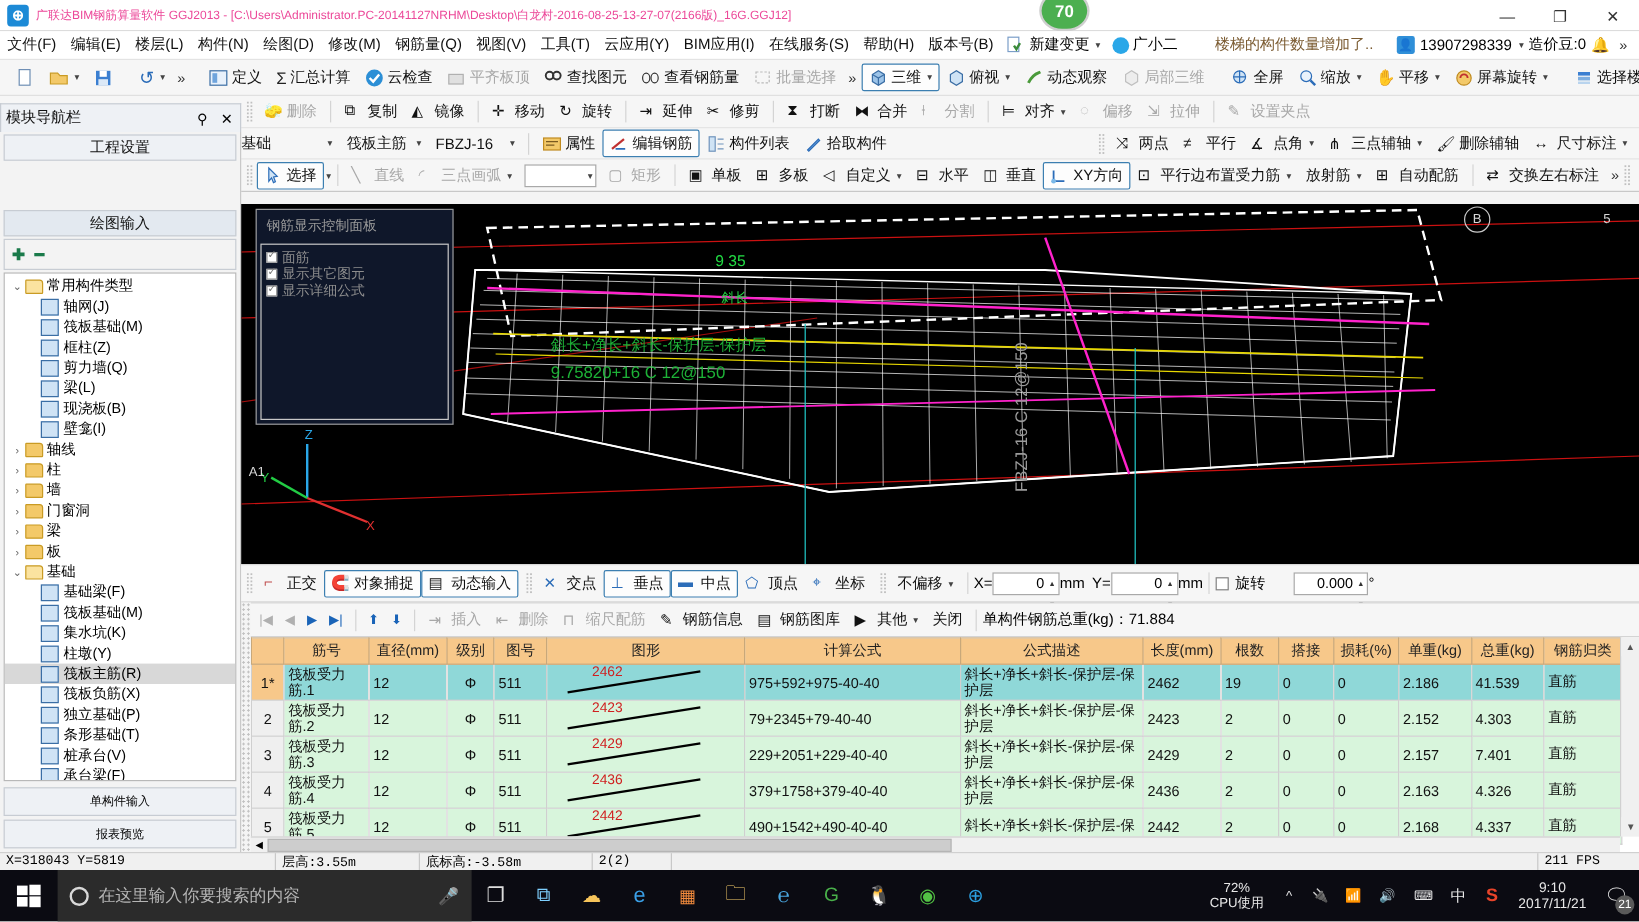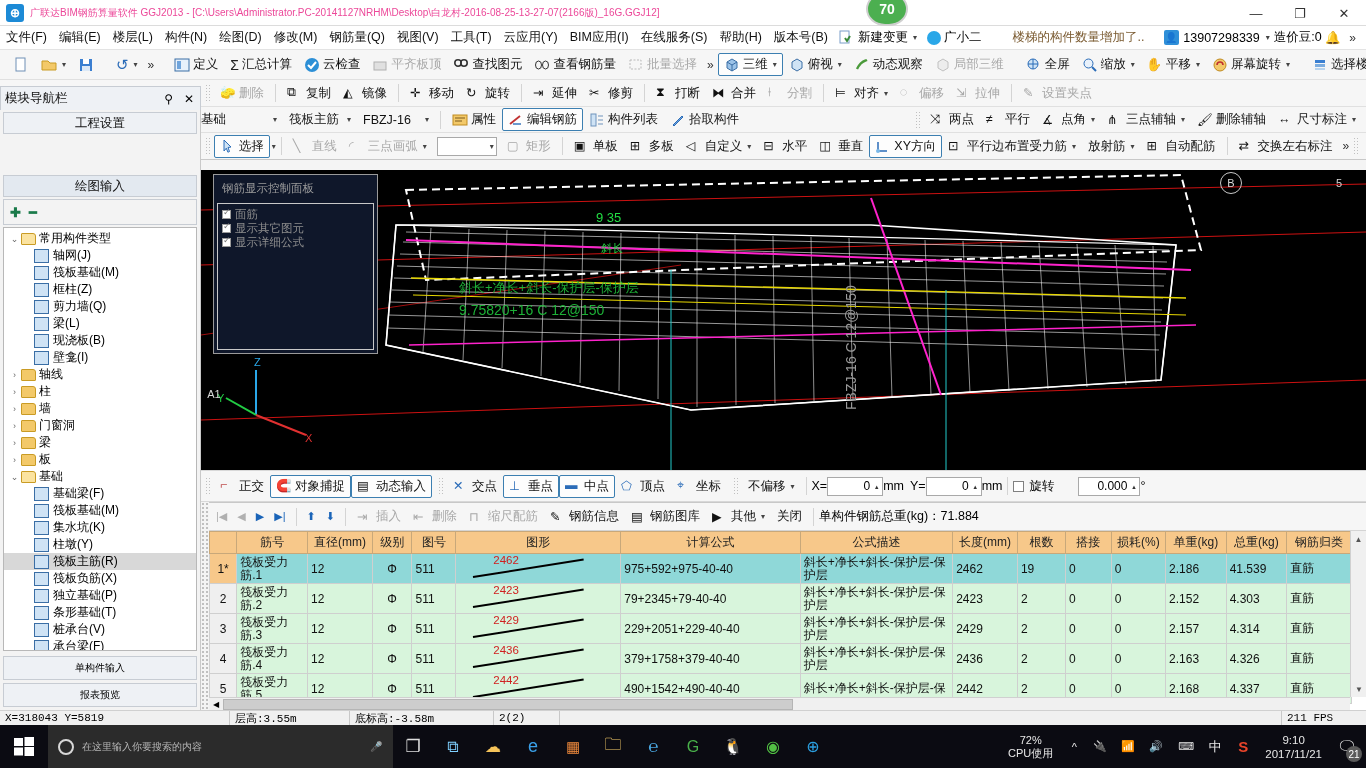--- a/index.html
+++ b/index.html
@@ -145,21 +145,21 @@
     border-top:1px solid #d0d0d0;display:flex;align-items:center;font-size:11px;
     font-family:"Liberation Mono", monospace;}
   .statusbar .cell{ border-right:1px solid #c8c8c8;height:15px;display:flex;align-items:center;
     padding:0 5px;white-space:nowrap;}
 
   
   .taskbar{ position:absolute;left:0;right:0;bottom:0;height:43px;background:#0b0b12;
     display:flex;align-items:center;}
   .tb-start{ width:48px;height:43px;display:flex;align-items:center;justify-content:center;}
   .tb-search{ width:345px;height:43px;background:#2b2b2b;display:flex;align-items:center;
-    color:#b5b5b5;font-size:10px;padding:0 10px;gap:8px;}
+    color:#b5b5b5;font-size:14px;padding:0 10px;gap:8px;}
   .tb-search .o{ width:16px;height:16px;border:2px solid #d8d8d8;border-radius:50%;}
   .tb-ico{ width:40px;height:43px;display:flex;align-items:center;justify-content:center;}
   .tray{ margin-left:auto;display:flex;align-items:center;height:43px;color:#e8e8e8;
     font-size:11px;gap:2px;padding-right:2px;}
   .clock{ text-align:center;line-height:14px;font-size:11.5px;padding:0 6px;}
   .notif{ width:34px;height:43px;display:flex;align-items:center;justify-content:center;position:relative;}
   .notif .cnt{ position:absolute;right:2px;bottom:6px;background:#5a5a5a;color:#fff;
     border-radius:50%;width:16px;height:16px;font-size:10px;display:flex;align-items:center;
     justify-content:center;}
   .cpu{ color:#e8e8e8;font-size:11px;text-align:center;line-height:13px;padding:0 8px;}
@@ -1032,21 +1032,21 @@
                   <span class="ln"></span>
                 </div>
               </td>
               <td>229+2051+229-40-40</td>
               <td style="line-height: 13px;">斜长+净长+斜长-保护层-保护层</td>
               <td>2429</td>
               <td>2</td>
               <td>0</td>
               <td>0</td>
               <td>2.157</td>
-              <td>4.314</td>
+              <td>7.401</td>
               <td>直筋</td>
             </tr>
             <tr>
               <td class="idx">4</td>
               <td style="line-height: 13px;">筏板受力筋.4</td>
               <td>12</td>
               <td style="text-align: center;">Φ</td>
               <td>511</td>
               <td>
                 <div class="shape">

